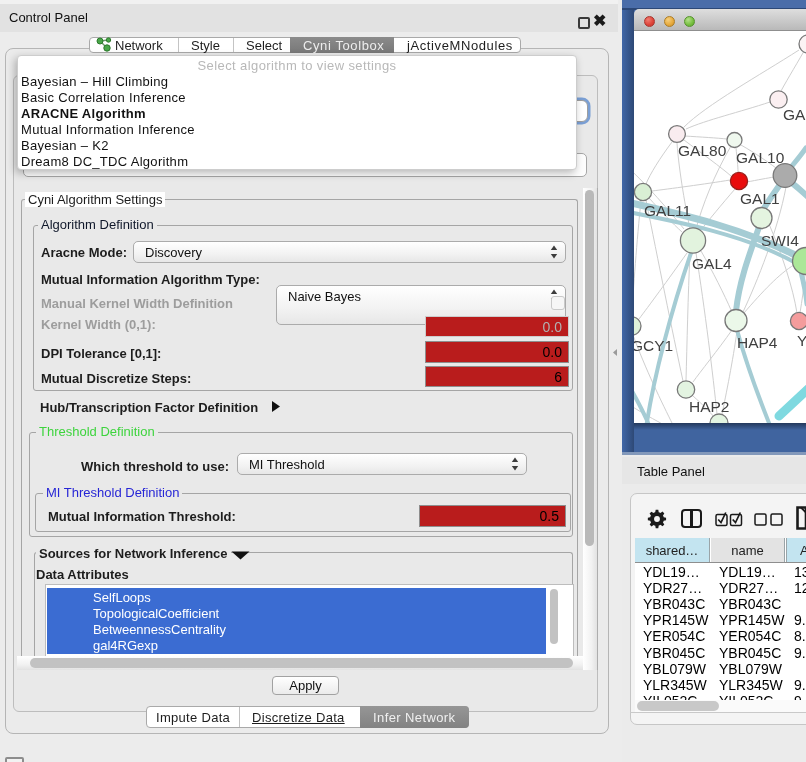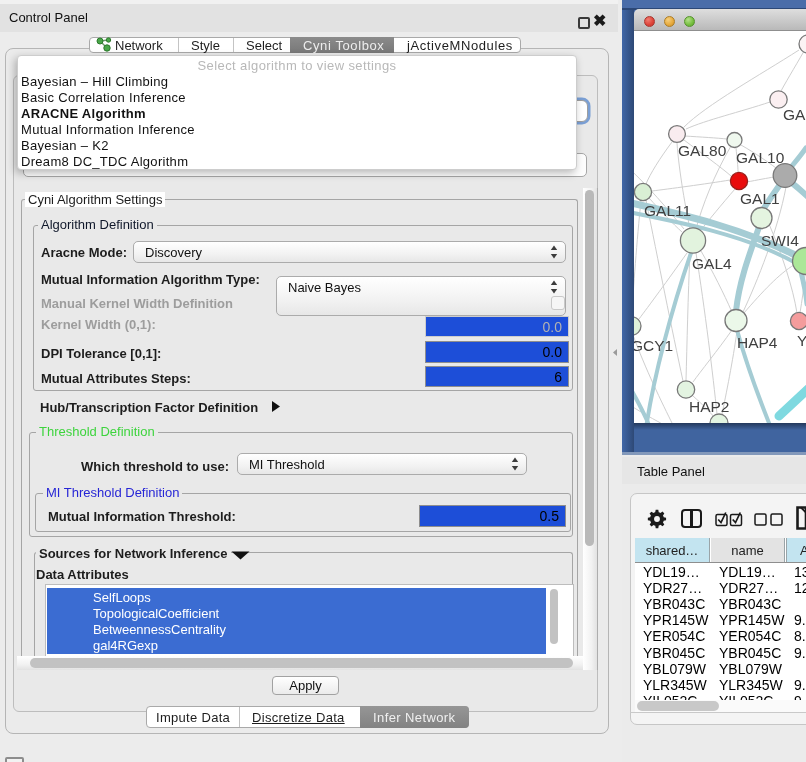--- a/index.html
+++ b/index.html
@@ -2,21 +2,21 @@
 <html><head>
 <meta charset="utf-8">
 <style>
 * { margin:0; padding:0; box-sizing:border-box; }
 html,body { width:806px; height:762px; overflow:hidden; }
 body { font-family:"Liberation Sans", sans-serif; background:#ececec; position:relative; }
 .abs { position:absolute; }
 .b13 { font-size:13px; font-weight:bold; color:#1d1d1d; }
 .r13 { font-size:13px; color:#1d1d1d; }
 .gray { color:#9d9d9d; }
-.field { position:absolute; background:#1d4ed8; border:1px solid #8e8e8e; font-size:14px; color:#000; text-align:right; padding:2px 6px 0 0; }
+.field { position:absolute; background:#b91c1c; border:1px solid #8e8e8e; font-size:14px; color:#000; text-align:right; padding:2px 6px 0 0; }
 .field.dis { border-color:#cdcdcd; color:#b2b2b2; }
 .combo { position:absolute; background:linear-gradient(#ffffff,#f2f2f2 60%,#e7e7e7); border:1px solid #ababab; border-radius:5px; font-size:13px; color:#111; }
 .combo .ctext { position:absolute; left:11px; top:3px; }
 .combo .arr { position:absolute; right:6px; top:2px; width:10px; height:16px; }
 .group { position:absolute; border:1px solid #a5a5a5; border-radius:3px; }
 .gtitle { position:absolute; top:-8px; background:#e9e9e9; padding:0 3px; font-size:13px; line-height:14px; white-space:nowrap; }
 </style>
 </head>
 <body>
 
@@ -61,34 +61,34 @@
 </div>
 <div class="abs b13" style="left:41px;top:245px;">Aracne Mode:</div>
 <div class="combo" style="left:133px;top:241px;width:433px;height:22px;">
   <span class="ctext">Discovery</span>
   <svg class="arr" viewBox="0 0 10 16">
       <path d="M5 1.5 L8.2 6 H1.8 Z" fill="#3c3c3c"></path>
       <path d="M5 14.5 L8.2 10 H1.8 Z" fill="#3c3c3c"></path>
     </svg>
 </div>
 <div class="abs b13" style="left:41px;top:272px;">Mutual Information Algorithm Type:</div>
-<div class="combo" style="left:276px;top:276px;width:290px;height:40px;">
+<div class="combo" style="left:276px;top:285px;width:290px;height:40px;">
   <span class="ctext">Naive Bayes</span>
   <svg class="arr" viewBox="0 0 10 16">
       <path d="M5 1.5 L8.2 6 H1.8 Z" fill="#3c3c3c"></path>
       <path d="M5 14.5 L8.2 10 H1.8 Z" fill="#3c3c3c"></path>
     </svg>
 </div>
 <div class="abs b13 gray" style="left:41px;top:296px;">Manual Kernel Width Definition</div>
 <div class="abs" style="left:551px;top:296px;width:14px;height:14px;background:#f6f6f6;border:1px solid #c9c9c9;border-radius:3px;"></div>
 <div class="abs b13 gray" style="left:41px;top:317px;">Kernel Width (0,1):</div>
 <div class="field dis" style="left:425px;top:316px;width:144px;height:21px;">0.0</div>
 <div class="abs b13" style="left:41px;top:346px;">DPI Tolerance [0,1]:</div>
 <div class="field" style="left:425px;top:341px;width:144px;height:22px;">0.0</div>
-<div class="abs b13" style="left:41px;top:371px;">Mutual Attributes Steps:</div>
+<div class="abs b13" style="left:41px;top:371px;">Mutual Discretize Steps:</div>
 <div class="field" style="left:425px;top:366px;width:144px;height:21px;">6</div>
 
 <div class="abs b13" style="left:40px;top:400px;">Hub/Transcription Factor Definition</div>
 <svg class="abs" style="left:270px;top:400px;" width="12" height="13" viewBox="0 0 12 13">
     <path d="M2 1 L10 6.5 L2 12 Z" fill="#111"></path>
   </svg>
 
 <div class="group" style="left:29px;top:432px;width:544px;height:105px;">
   <div class="gtitle" style="left:6px;color:#3ed43e;">Threshold Definition</div>
 </div>

